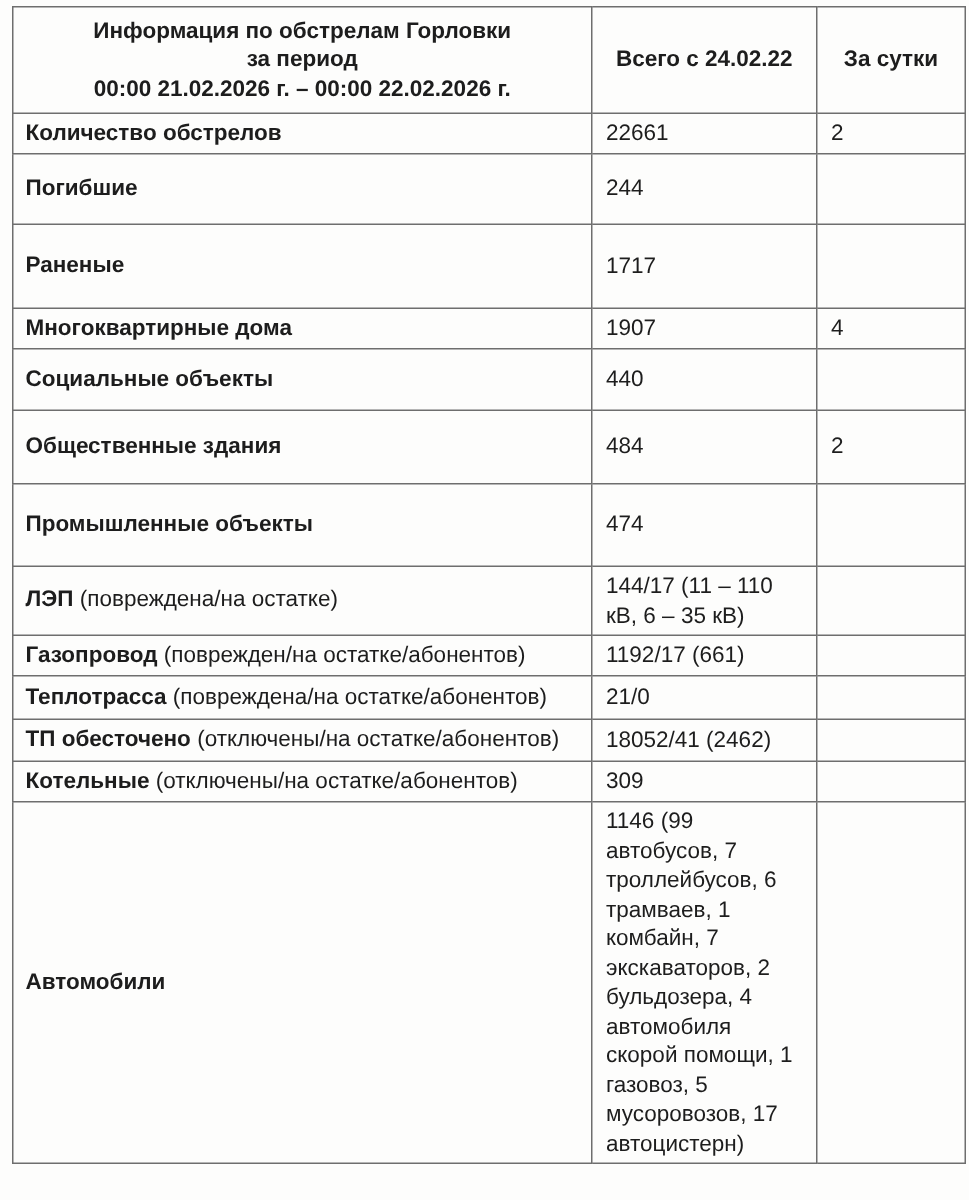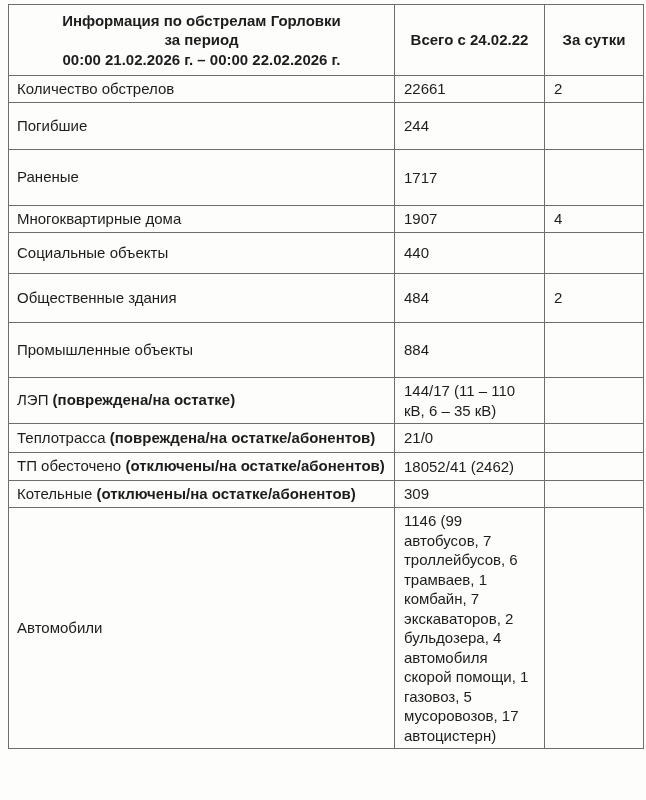--- a/index.html
+++ b/index.html
@@ -35,24 +35,24 @@
     text-align: center;
     padding: 4px 6px;
     line-height: 1.28;
   }
   .report td.label-cell {
     text-align: left;
     padding: 3px 8px;
     line-height: 1.25;
   }
   .report td.label-cell .main {
-    font-weight: normal;
+    font-weight: bold;
   }
   .report td.label-cell .note {
-    font-weight: bold;
+    font-weight: normal;
   }
   .report td.val-cell {
     padding: 3px 9px;
     line-height: 1.3;
   }
   .title-block div {
     line-height: 1.3;
     font-weight: bold;
   }
 </style>
@@ -111,30 +111,35 @@
   </tr>
 
   <tr style="height: 49px;">
     <td class="label-cell"><span class="main">Общественные здания</span> <span class="note"></span></td>
     <td class="val-cell">484</td>
     <td class="val-cell">2</td>
   </tr>
 
   <tr style="height: 55px;">
     <td class="label-cell"><span class="main">Промышленные объекты</span> <span class="note"></span></td>
-    <td class="val-cell">884</td>
+    <td class="val-cell">474</td>
     <td class="val-cell"></td>
   </tr>
 
   <tr style="height: 45px;">
     <td class="label-cell"><span class="main">ЛЭП</span> <span class="note">(повреждена/на остатке)</span></td>
     <td class="val-cell">144/17 (11 – 110 кВ, 6 – 35 кВ)</td>
     <td class="val-cell"></td>
   </tr>
 
+  <tr style="height: 27px;">
+    <td class="label-cell"><span class="main">Газопровод</span> <span class="note">(поврежден/на остатке/абонентов)</span></td>
+    <td class="val-cell">1192/17 (661)</td>
+    <td class="val-cell"></td>
+  </tr>
 
 
   <tr style="height: 29px;">
     <td class="label-cell"><span class="main">Теплотрасса</span> <span class="note">(повреждена/на остатке/абонентов)</span></td>
     <td class="val-cell">21/0</td>
     <td class="val-cell"></td>
   </tr>
 
   <tr style="height: 28px; margin-top: 32px;">
     <td class="label-cell"><span class="main">ТП обесточено</span> <span class="note">(отключены/на остатке/абонентов)</span></td>

